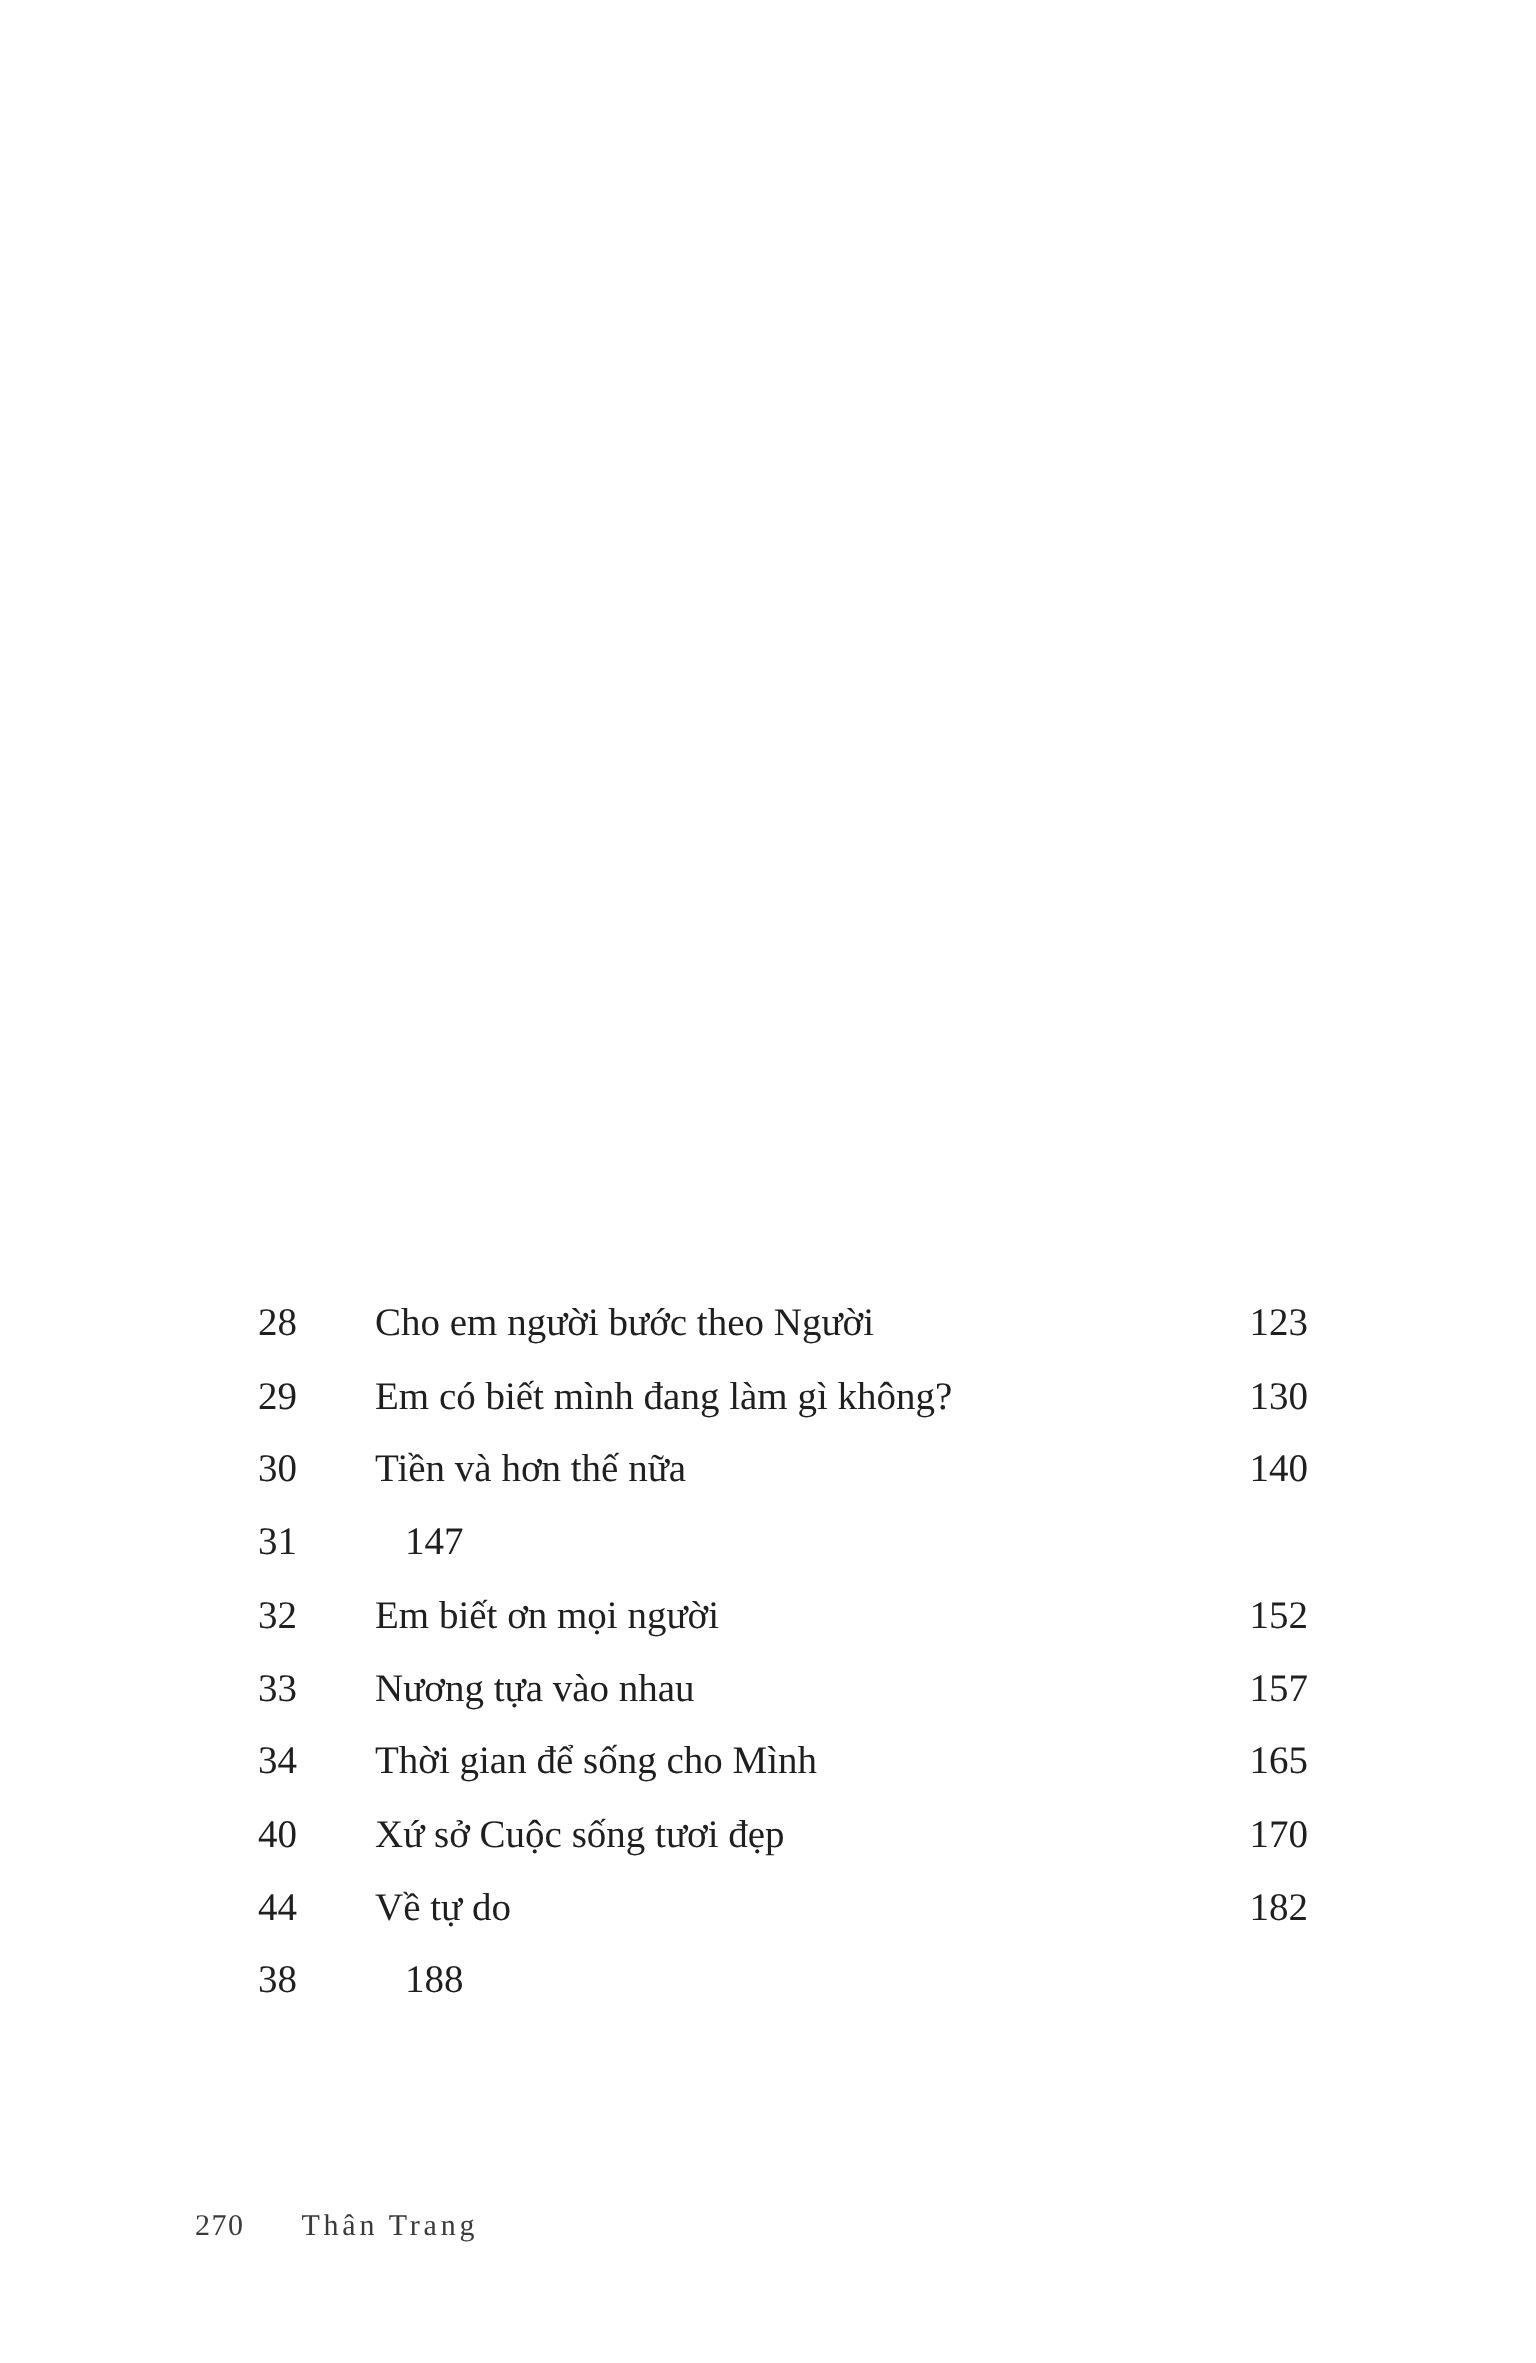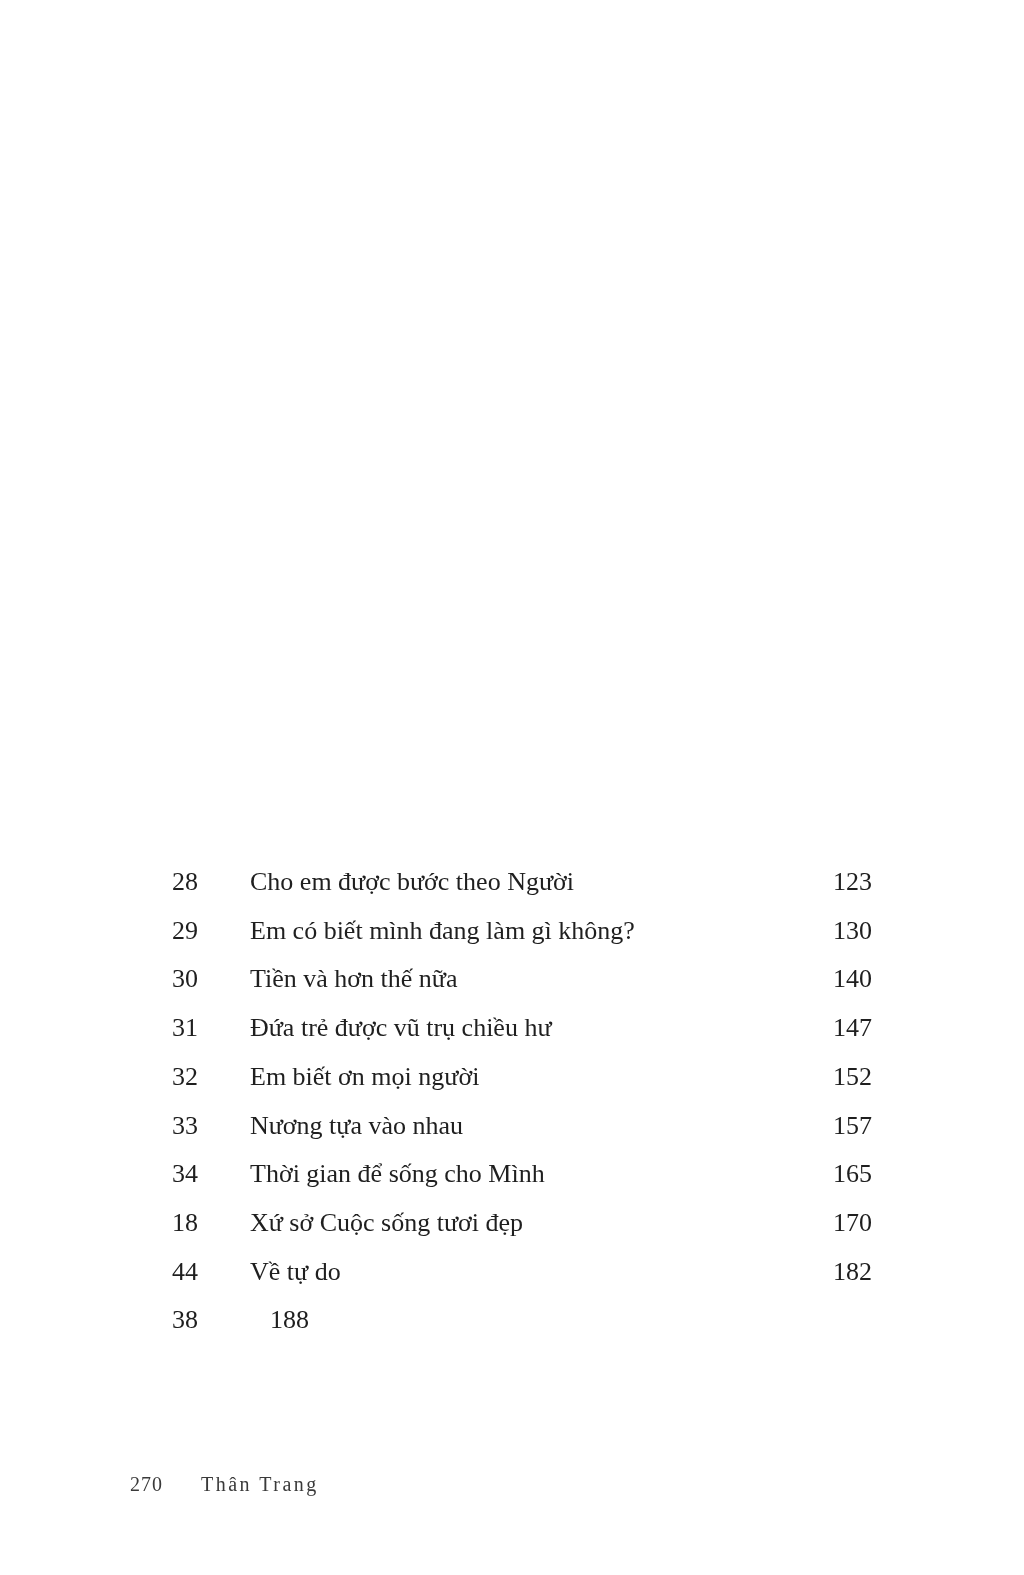--- a/index.html
+++ b/index.html
@@ -65,39 +65,38 @@
   }
 </style>
 </head>
 <body>
 
 <div class="page">
 
   <div class="toc">
     <div class="toc-row">
       <span class="toc-num">28</span>
-      <span class="toc-title">Cho em được bước theo Người</span>
+      <span class="toc-title">Cho em người bước theo Người</span>
       <span class="toc-page">123</span>
     </div>
 
     <div class="toc-row">
       <span class="toc-num">29</span>
       <span class="toc-title">Em có biết mình đang làm gì không?</span>
       <span class="toc-page">130</span>
     </div>
 
     <div class="toc-row">
       <span class="toc-num">30</span>
       <span class="toc-title">Tiền và hơn thế nữa</span>
       <span class="toc-page">140</span>
     </div>
 
     <div class="toc-row">
       <span class="toc-num">31</span>
-      <span class="toc-title">Đứa trẻ được vũ trụ chiều hư</span>
       <span class="toc-page">147</span>
     </div>
 
     <div class="toc-row">
       <span class="toc-num">32</span>
       <span class="toc-title">Em biết ơn mọi người</span>
       <span class="toc-page">152</span>
     </div>
 
     <div class="toc-row">
@@ -106,21 +105,21 @@
       <span class="toc-page">157</span>
     </div>
 
     <div class="toc-row">
       <span class="toc-num">34</span>
       <span class="toc-title">Thời gian để sống cho Mình</span>
       <span class="toc-page">165</span>
     </div>
 
     <div class="toc-row">
-      <span class="toc-num">18</span>
+      <span class="toc-num">40</span>
       <span class="toc-title">Xứ sở Cuộc sống tươi đẹp</span>
       <span class="toc-page">170</span>
     </div>
 
 
     <div class="toc-row">
       <span class="toc-num">44</span>
       <span class="toc-title">Về tự do</span>
       <span class="toc-page">182</span>
     </div>

